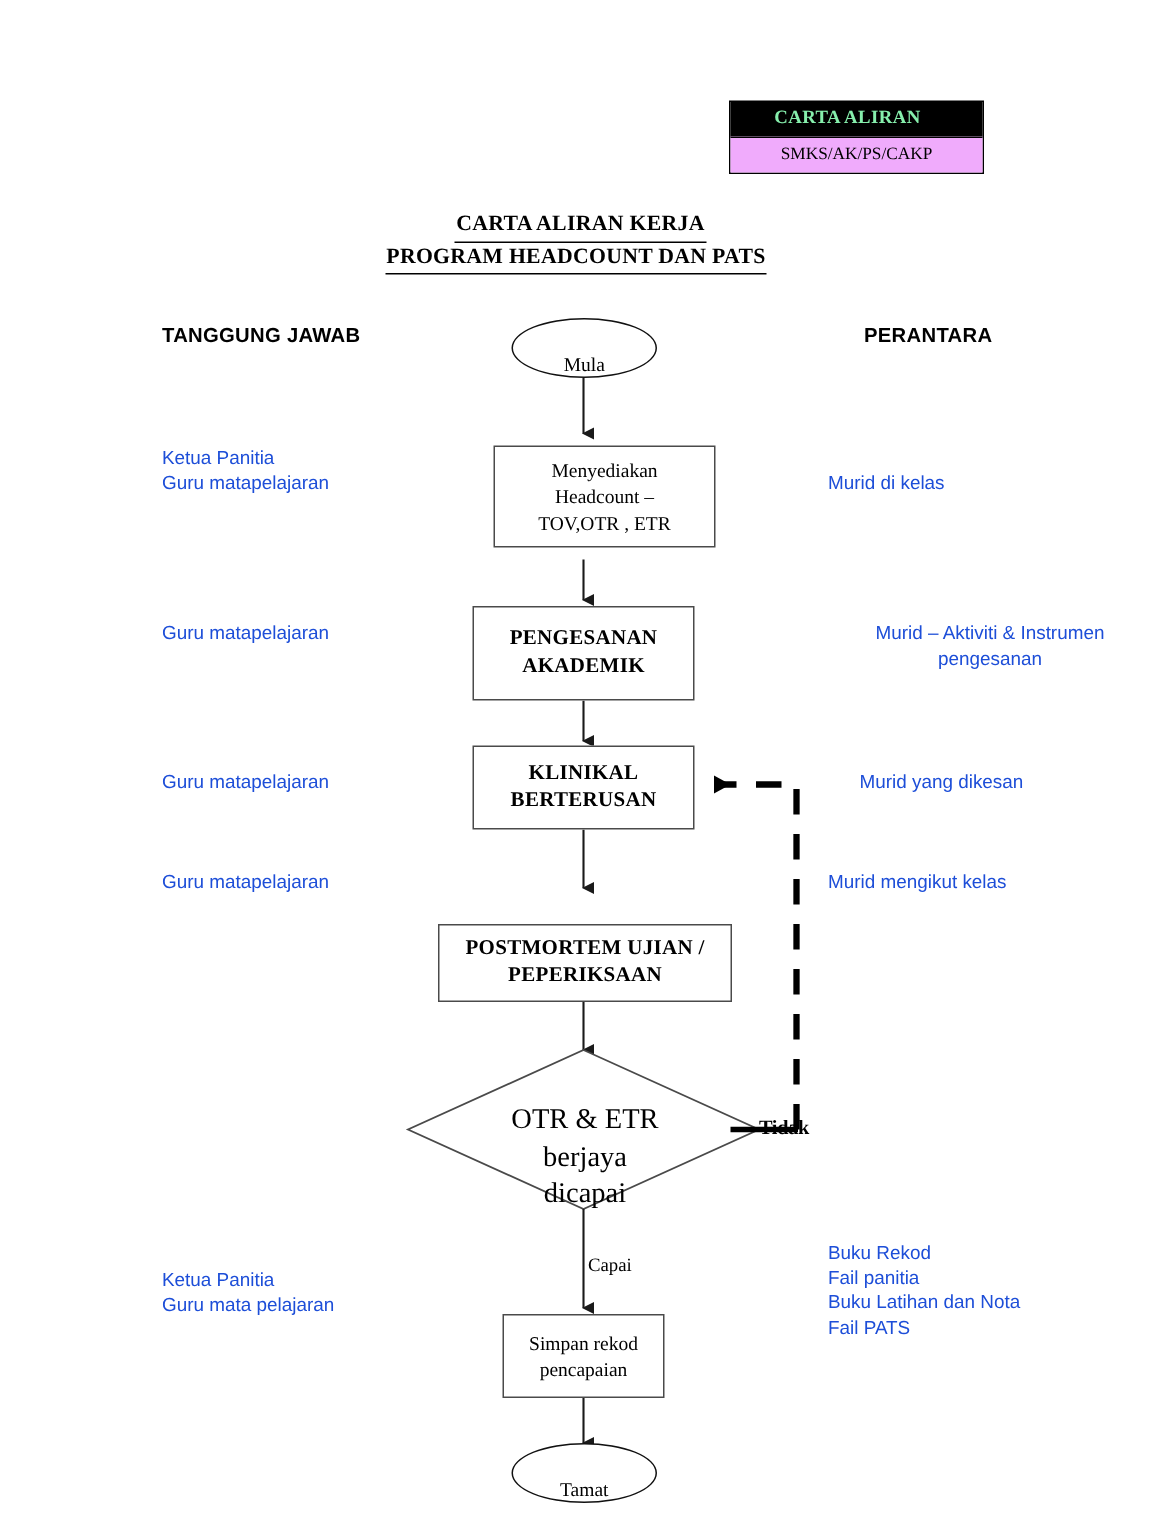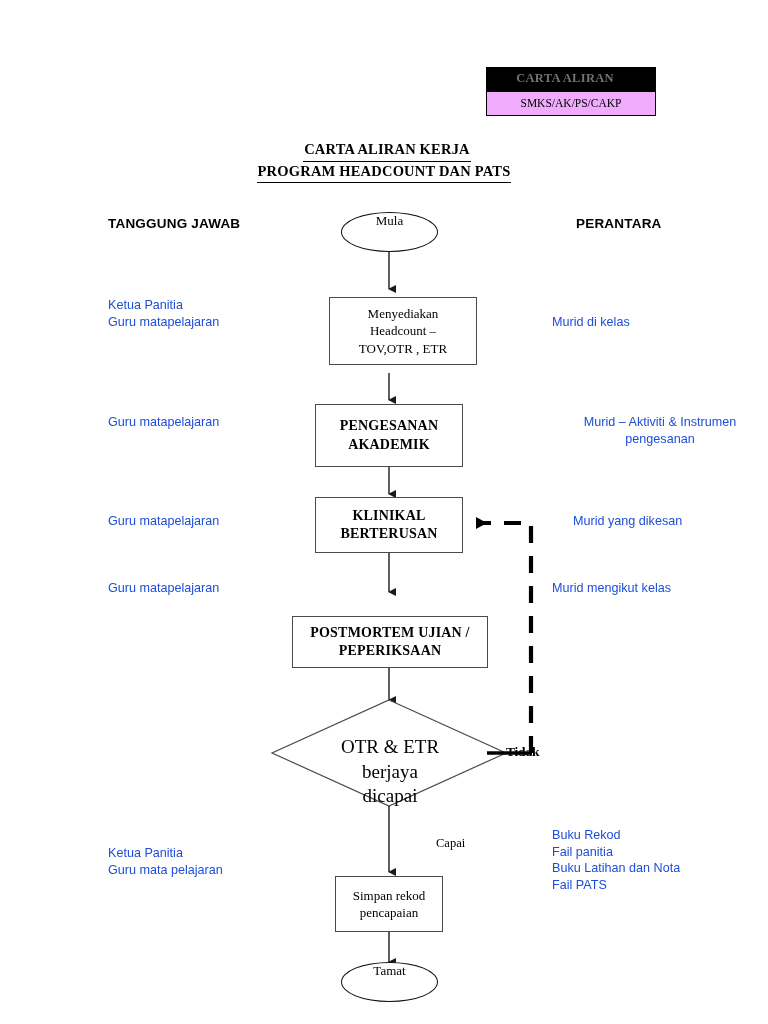--- a/index.html
+++ b/index.html
@@ -28,21 +28,21 @@
   #header-stamp {
     left: 486px;
     top: 67px;
     width: 170px;
     border: 1px solid #000;
     box-sizing: border-box;
     background: #fff;
   }
   #header-stamp .stamp-title {
     background: #000000;
-    color: #737373;
+    color: #86efac;
     font-family: "Liberation Serif", serif;
     font-weight: bold;
     font-size: 12.5px;
     letter-spacing: 0.3px;
     text-align: center;
     padding: 4px 12px 5px 0;
     line-height: 1.1;
   }
   #header-stamp .stamp-code {
     background: #f0abfc;
@@ -112,21 +112,21 @@
 
   .node.plain  { font-size: 13px; }
   .node.strong { font-weight: bold; font-size: 14px; letter-spacing: 0.2px; }
 
   .terminator {
     box-sizing: border-box;
     border: 1.2px solid #111;
     border-radius: 50%;
     background: #fff;
     display: flex;
-    align-items: flex-start;
+    align-items: flex-end;
     justify-content: center;
     font-family: "Liberation Serif", serif;
     font-size: 13px;
   }
 
   
   #decision-text {
     left: 318px;
     top: 735px;
     width: 144px;
@@ -135,21 +135,21 @@
     font-size: 19px;
     line-height: 1.3;
     white-space: pre-line;
   }
 
   
   .edge-label {
     font-family: "Liberation Serif", serif;
     font-size: 12.5px;
   }
-  #label-capai { left: 392px; top: 836px; margin-left: 44px; }
+  #label-capai { left: 392px; top: 836px; }
   #label-tidak {
     left: 506px; top: 744px;
     font-weight: bold;
     font-size: 13.5px;
     letter-spacing: -0.2px;
   }
 </style>
 </head>
 <body>
 

